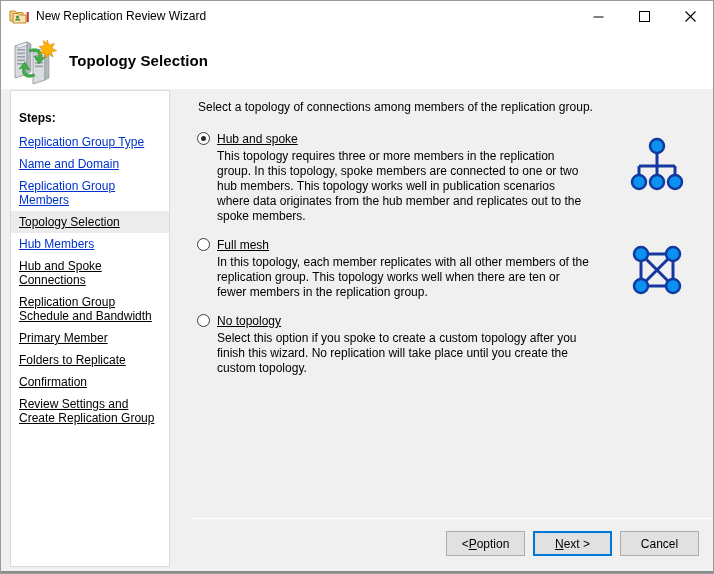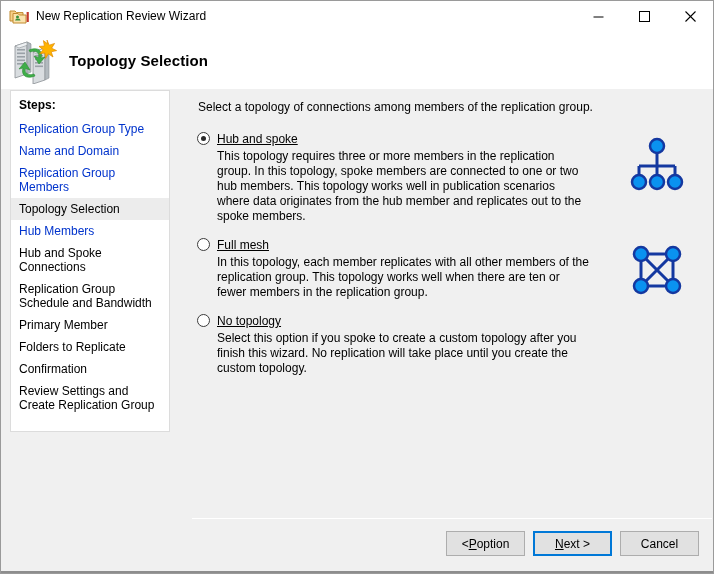--- a/index.html
+++ b/index.html
@@ -93,36 +93,37 @@
     padding: 1px 0px 0px 9px;
     box-sizing: border-box;
     position: relative;
   }
   .sidebar {
     width: 160px;
     flex: 0 0 160px;
     background: #ffffff;
     border: 1px solid #dcdcdc;
     box-sizing: border-box;
-    padding-top: 6px;
+    padding-top: 19px;
     overflow: hidden;
-    height: 342px;
+    height: 477px;
   }
   .steps-label {
     font-weight: bold;
     font-size: 12px;
     padding: 1px 0 6px 8px;
     color: #000000;
   }
   .step {
     padding: 4px 8px 4px 8px;
     font-size: 12px;
     line-height: 14px;
     color: #000000;
     cursor: default;
+    text-decoration: underline;
   }
   .step.link {
     color: #0033cc;
     cursor: pointer;
   }
   .step.current {
     background: #ececec;
     color: #000000;
   }
 

